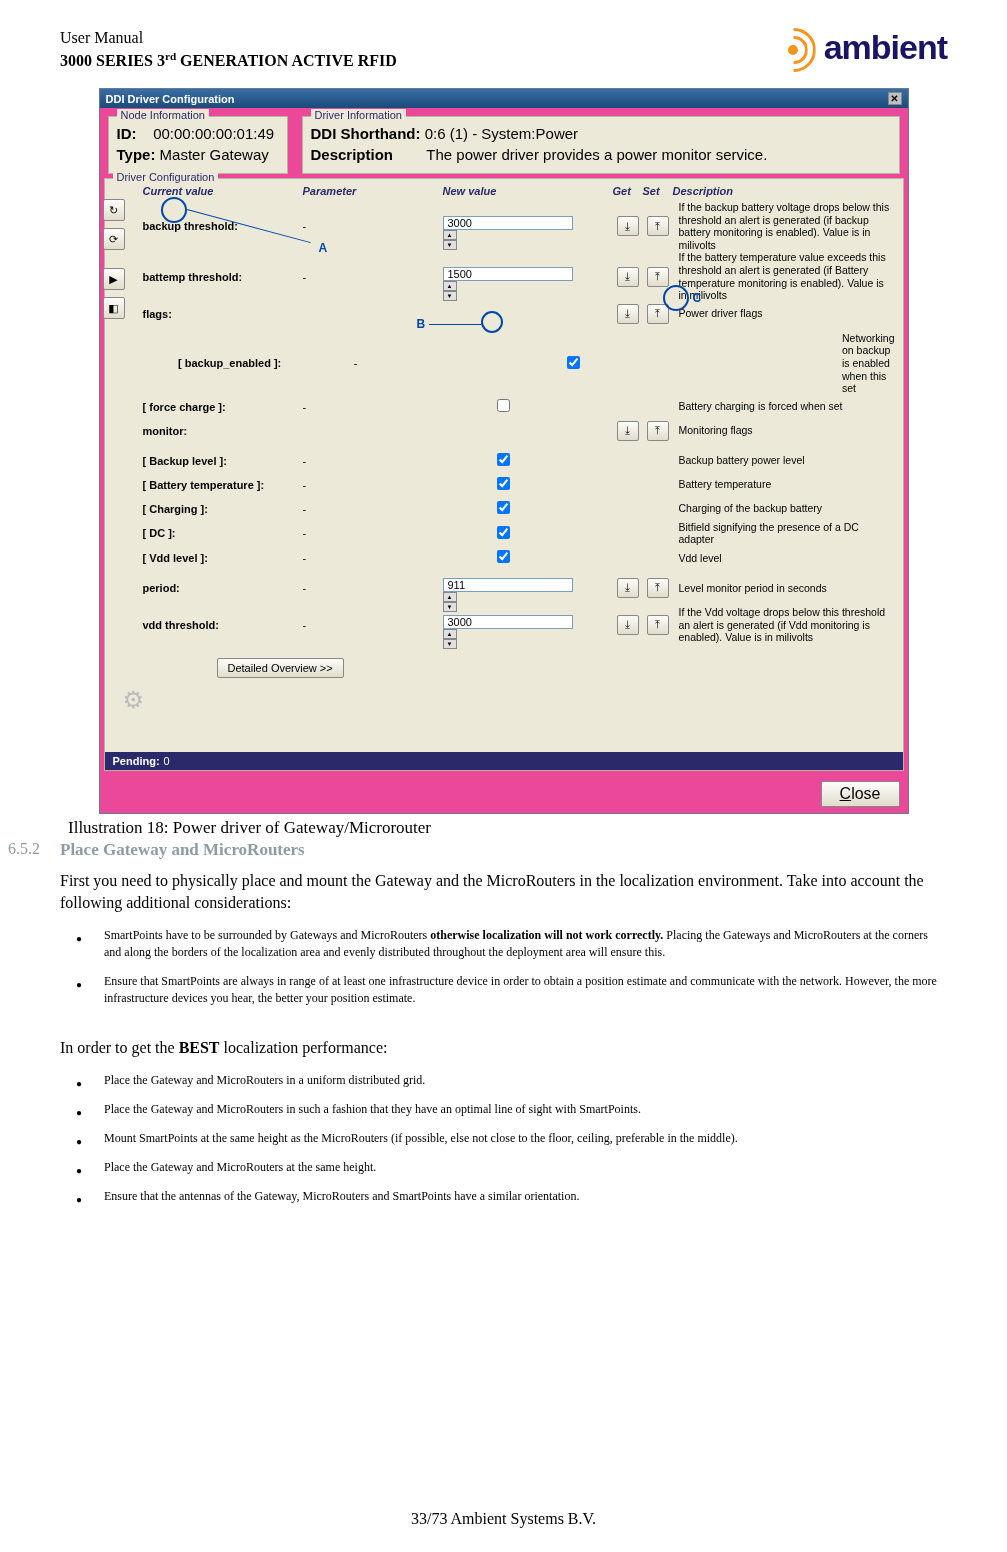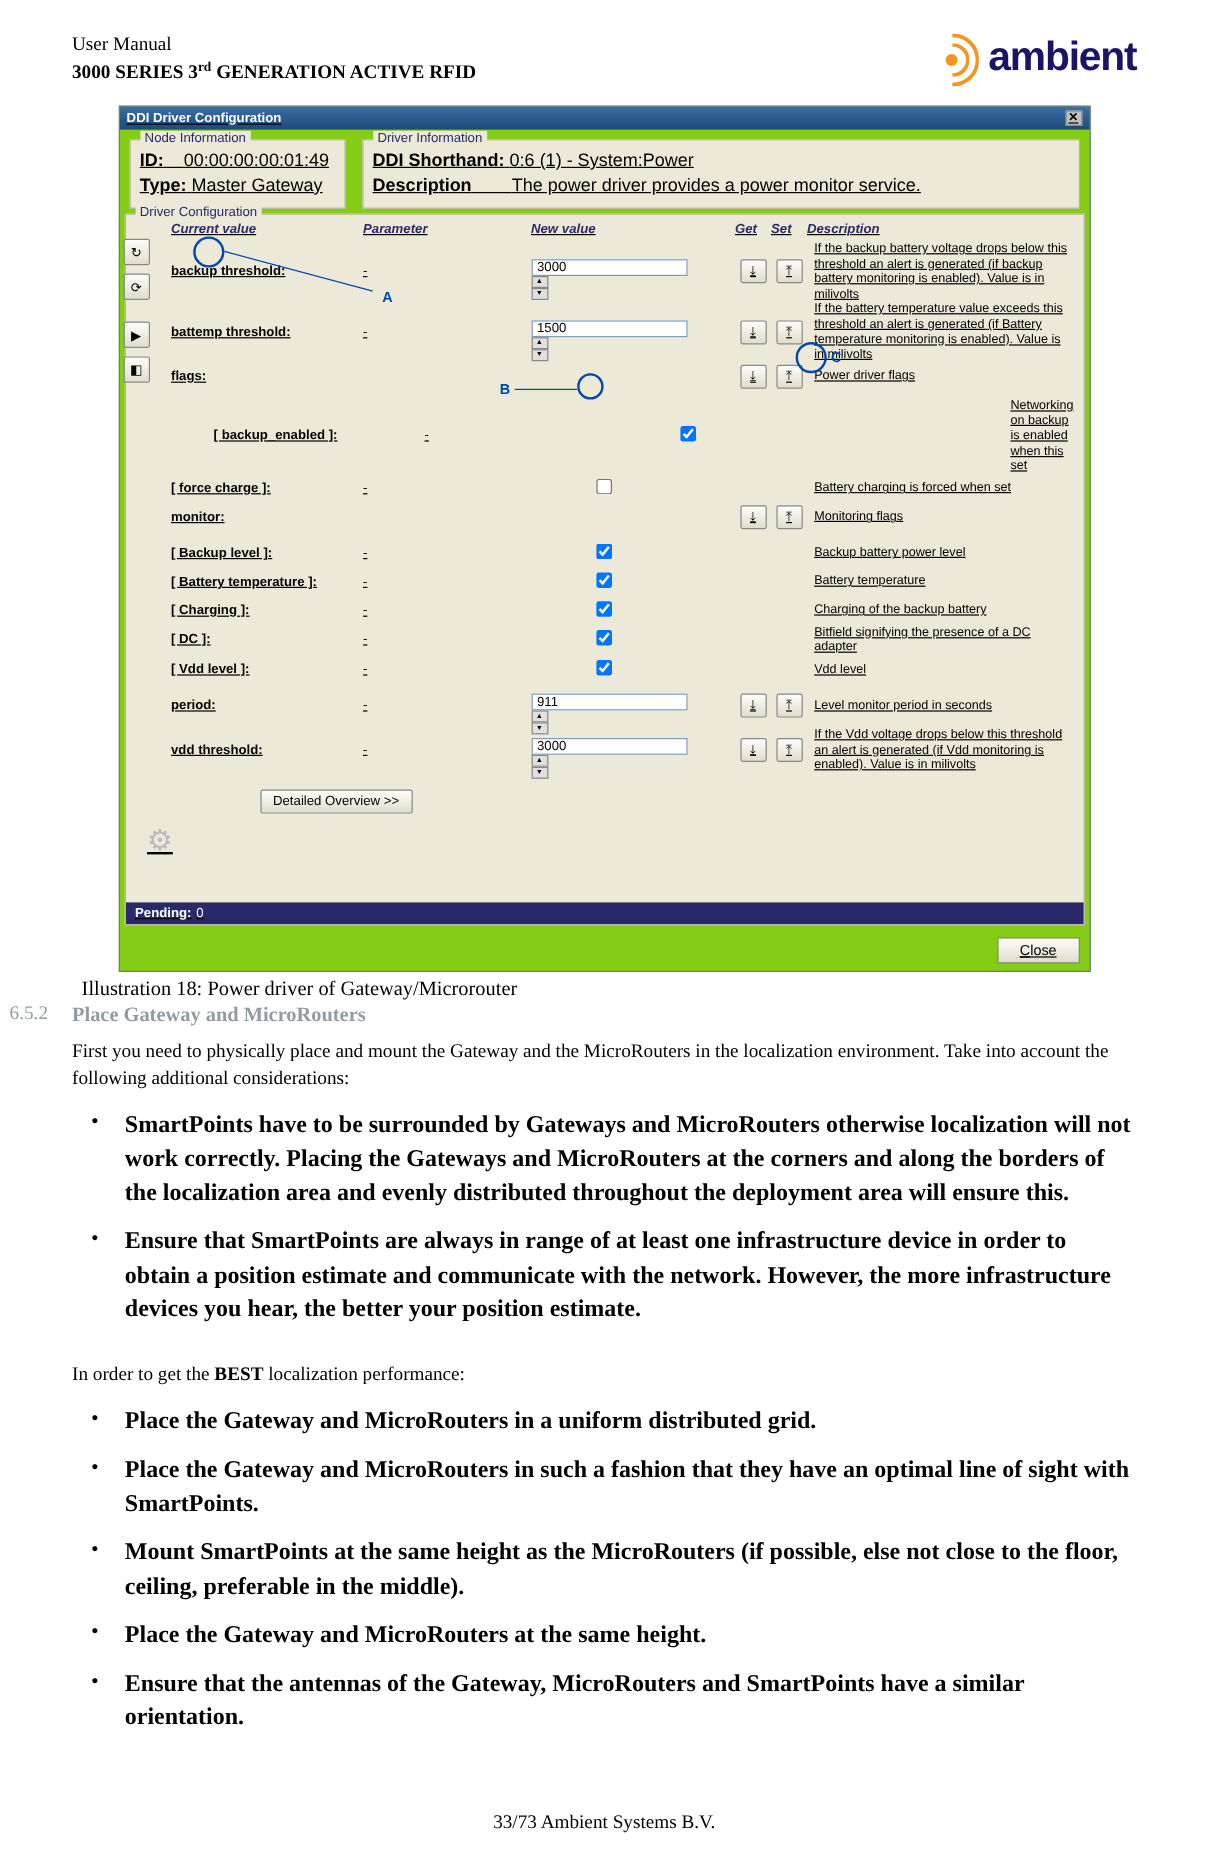--- a/index.html
+++ b/index.html
@@ -23,23 +23,22 @@
   .logo .glyph .dot { position: absolute; width: 10px; height: 10px; background: #f7941d; border-radius: 50%; left: 14px; top: 17px; }
   .logo .word { font-family: Arial, sans-serif; font-size: 34px; color: #1a1464; font-weight: bold; letter-spacing: -1px; }
 
   
   .dialog {
     width: 810px;
     margin: 16px auto 4px auto;
     border: 1px solid #6b7a8f;
     font-family: Tahoma, Arial, sans-serif;
     font-size: 11px;
-    background: #84cc16;
+    background: #ec4899;
     position: relative;
-    text-decoration: underline;
   }
   .titlebar {
     background: linear-gradient(#3a6ea5, #1b4a7a);
     color: #fff;
     font-weight: bold;
     padding: 3px 6px;
     font-size: 11px;
     display: flex;
     justify-content: space-between;
     align-items: center;
@@ -76,28 +75,28 @@
   .ann-A { left: 56px; top: 18px; width: 26px; height: 26px; }
   .ann-B { left: 376px; top: 132px; width: 22px; height: 22px; }
   .ann-C { left: 558px; top: 106px; width: 26px; height: 26px; }
   .ann-line { position: absolute; border-top: 1.5px solid #0047ab; pointer-events: none; }
   .ann-label { position: absolute; color: #0047ab; font-weight: bold; font-size: 12px; pointer-events: none; }
   .btn-flat { border: 1px solid #888; background: linear-gradient(#fdfdfb,#e0ddcc); padding: 3px 10px; font-size: 11px; border-radius: 2px; }
   .gear { width: 30px; height: 30px; color: #bbb; font-size: 24px; margin: 8px 0 0 10px; }
   .pending-bar { background: #2a2a6a; color: #fff; font-size: 11px; padding: 3px 8px; margin: 6px -8px -8px -8px; display: flex; }
   .pending-bar b { font-weight: bold; margin-right: 4px; color: #fff; }
   .close-row { display: flex; justify-content: flex-end; padding: 6px 8px; }
-  .close-row button { border: 1px solid #888; background: linear-gradient(#fdfdfb,#e0ddcc); padding: 3px 18px; font-size: 12px; }
+  .close-row button { border: 1px solid #888; background: linear-gradient(#fdfdfb,#e0ddcc); padding: 3px 18px; font-size: 16px; }
 
   .caption { font-size: 17px; margin: 4px 0 2px 8px; }
   .sec-num { color: #8d9ca5; font-size: 16px; float: left; margin-left: -52px; }
   .sec-title { color: #8d9ca5; font-size: 17px; font-weight: bold; margin-bottom: 10px; }
   .body-text { font-size: 16px; line-height: 1.42; margin-bottom: 12px; }
   ul.doc { list-style: none; padding-left: 44px; }
-  ul.doc li { position: relative; margin-bottom: 12px; font-size: 20px; line-height: 1.42; font-weight: bold; }
+  ul.doc li { position: relative; margin-bottom: 12px; font-size: 12px; line-height: 1.42; }
   ul.doc li::before { content: "●"; position: absolute; left: -28px; font-size: 10px; top: 5px; }
   .footer { position: absolute; bottom: 24px; left: 0; right: 0; text-align: center; font-size: 16px; }
 
   .cfg-wrap { position: relative; }
   .left-stack { position: absolute; left: -2px; top: 20px; display: flex; flex-direction: column; gap: 3px; }
 </style>
 </head>
 <body>
 
 <div class="page">

